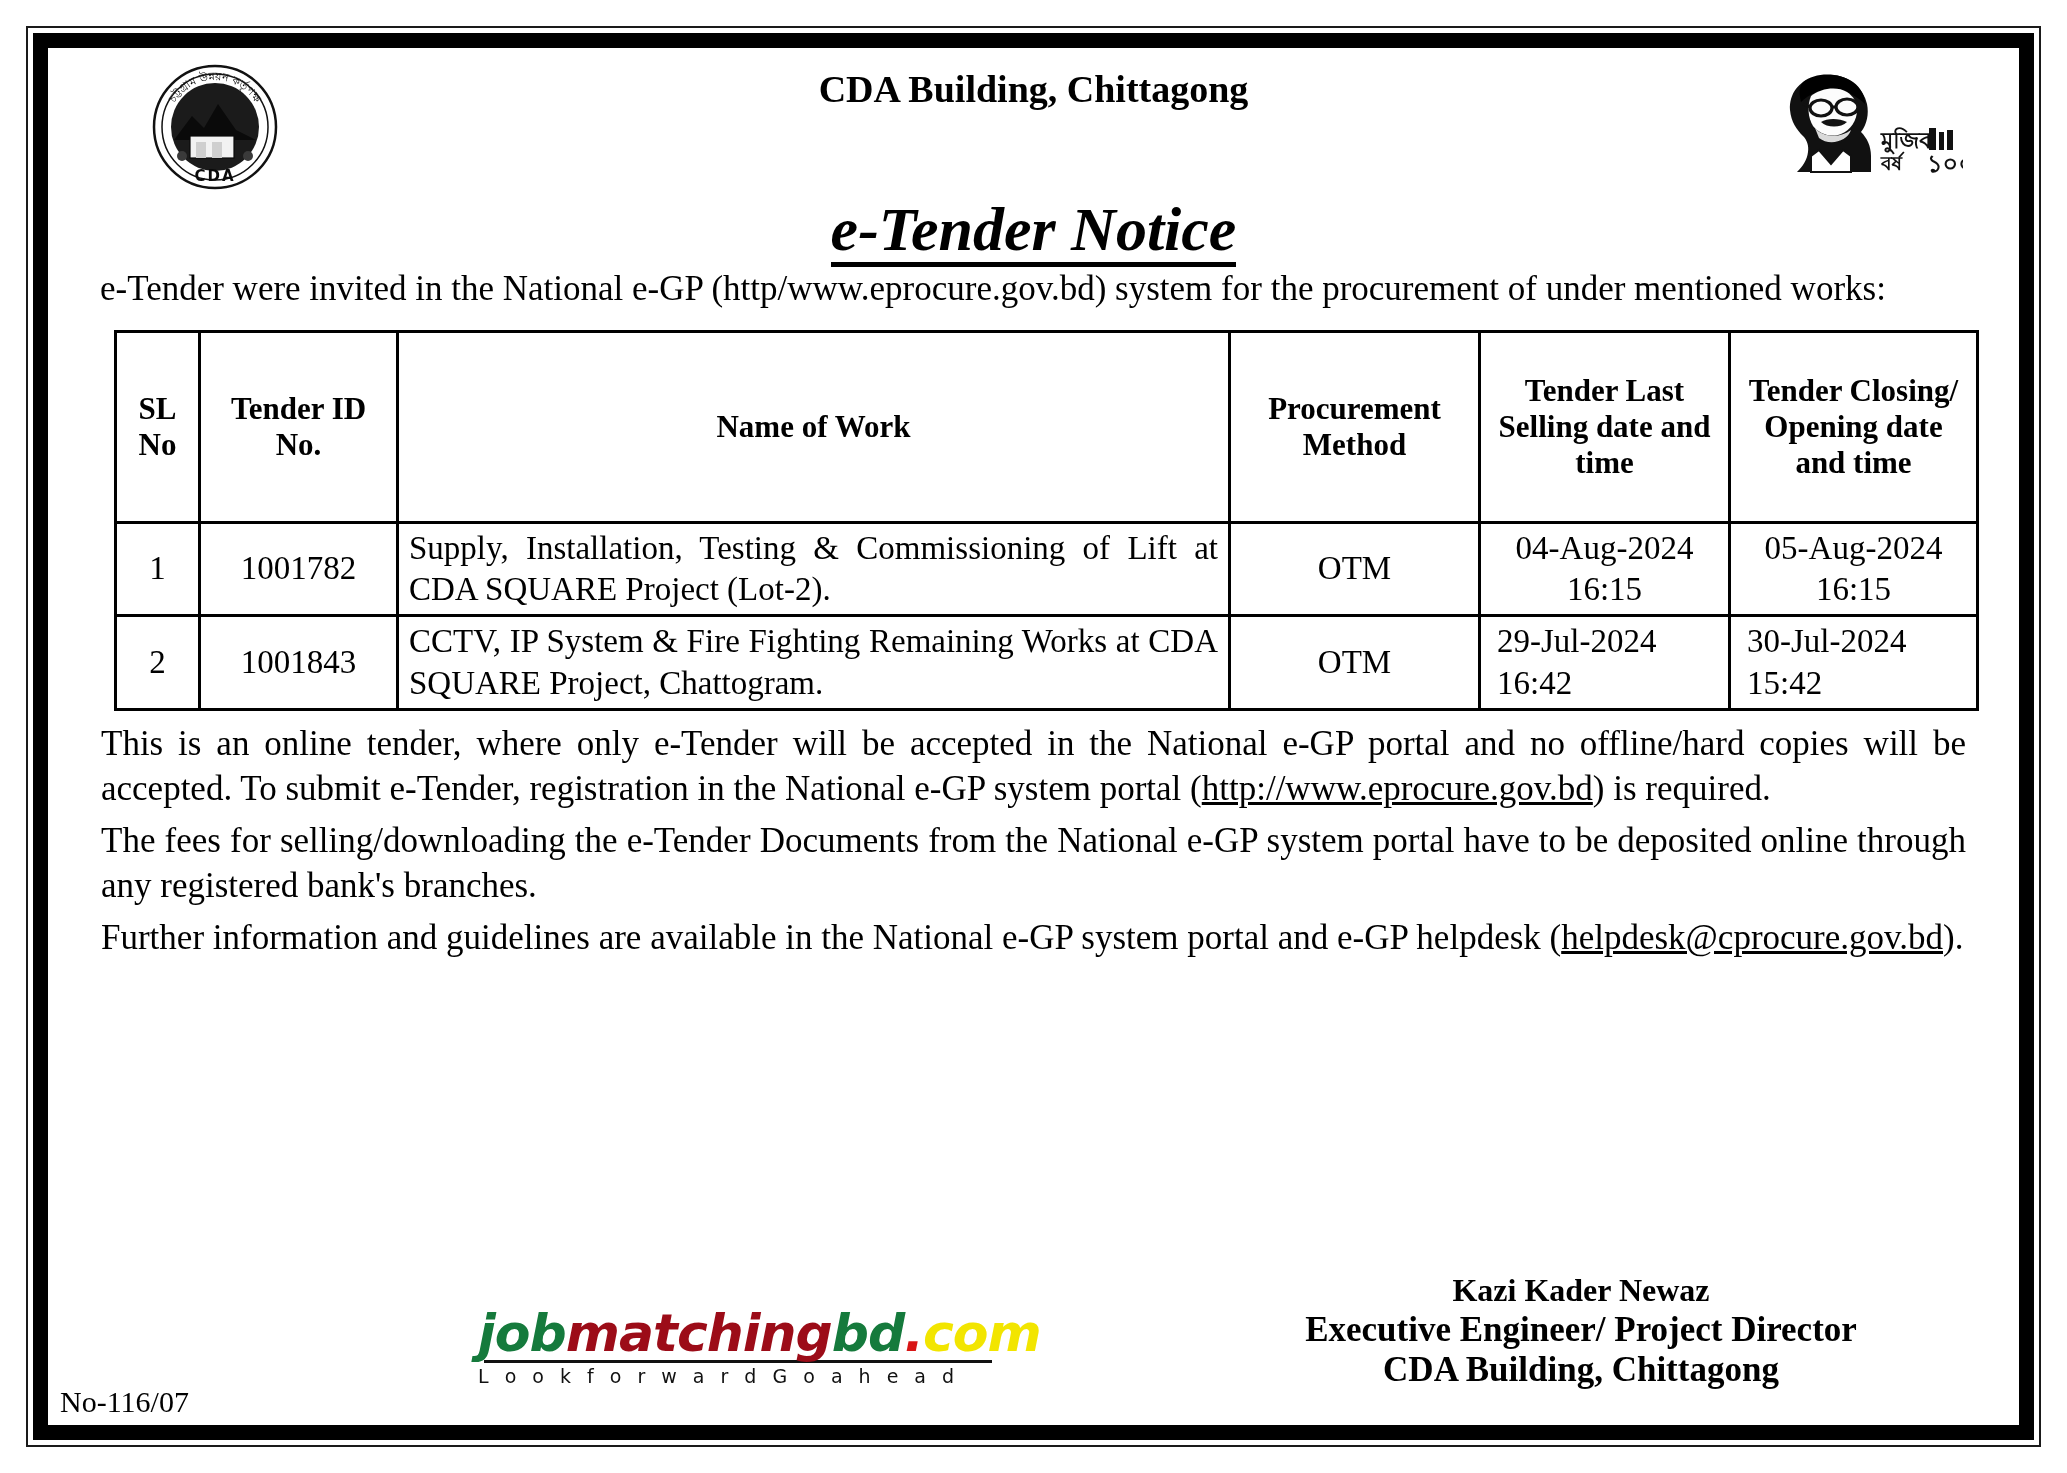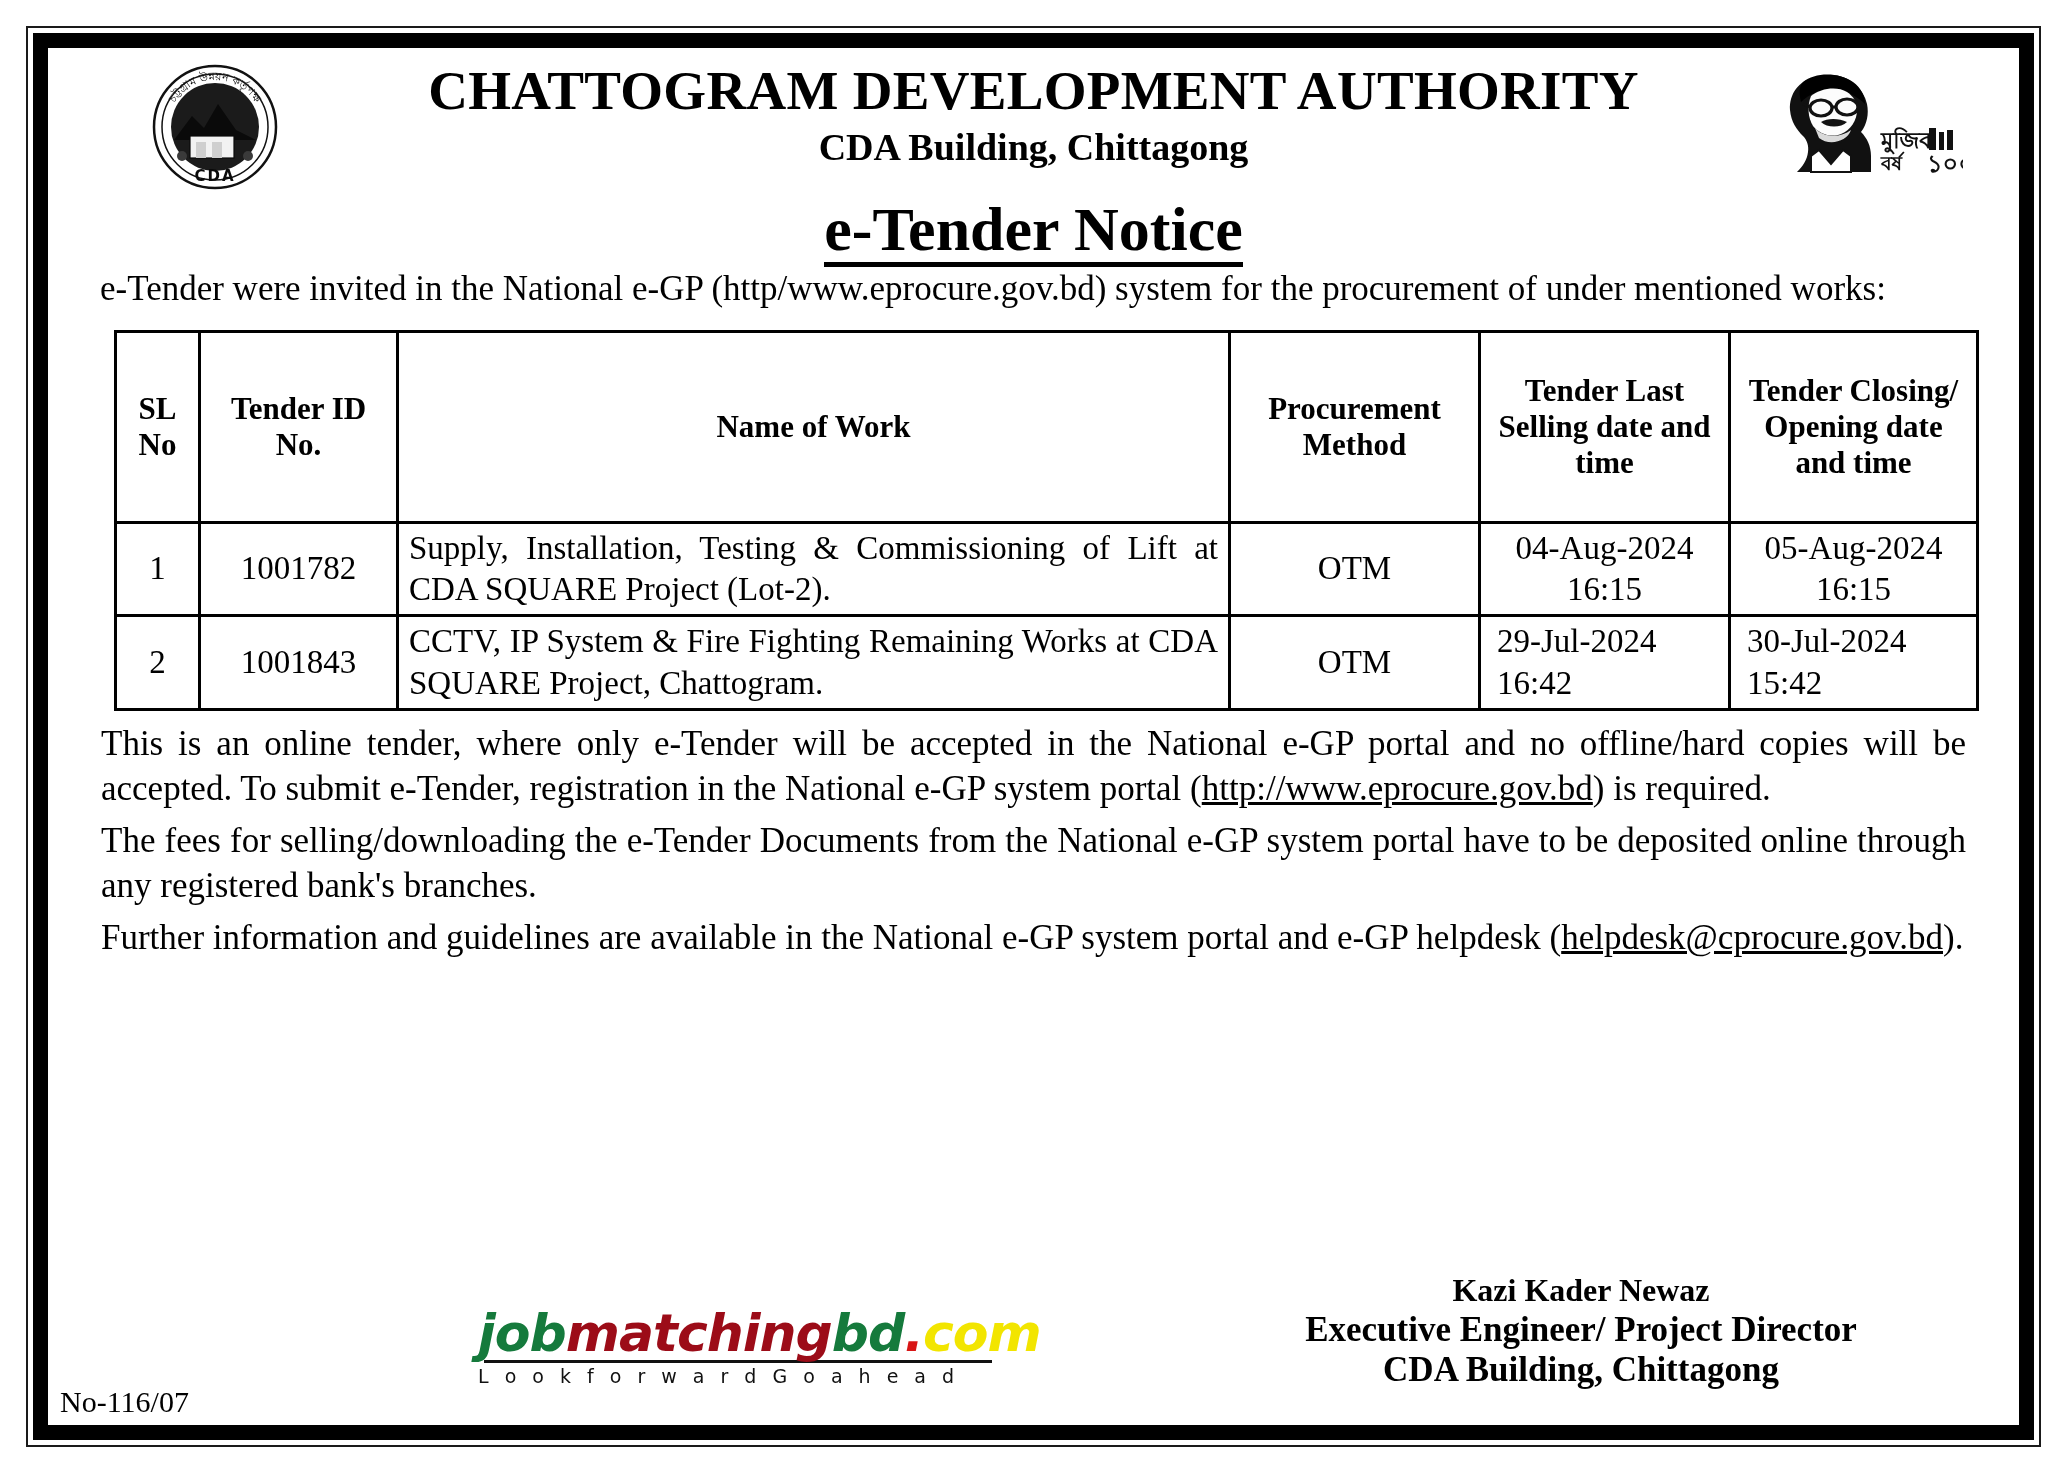--- a/index.html
+++ b/index.html
@@ -124,20 +124,21 @@
     text-align: center;
     margin-top: -6px;
   }
   .notice-title {
     display: inline-block;
     font-size: 62px;
     font-weight: bold;
     border-bottom: 5px solid #000;
     padding-bottom: 2px;
     line-height: 1.0;
+    font-style: italic;
   }
 
   
   .intro {
     font-size: 35px;
     line-height: 1.28;
     padding: 0 6px 0 6px;
     text-align: left;
   }
 
@@ -276,21 +277,20 @@
           <defs>
               <path id="seal-arc" d="M 16 63 A 47 47 0 0 1 110 63"></path>
             </defs>
           <text font-family="DejaVu Sans, sans-serif" font-size="11" fill="#0a0a0a">
             <textPath href="#seal-arc" startOffset="50%" text-anchor="middle">চট্টগ্রাম উন্নয়ন কর্তৃপক্ষ</textPath>
           </text>
         </svg>
       </div>
 
       <div class="org-title-block">
-        <div class="org-title">CHATTOGRAM DEVELOPMENT AUTHORITY</div>
         <div class="org-sub">CDA Building, Chittagong</div>
       </div>
 
       <div class="mujib-logo">
         <svg viewBox="0 0 200 130" width="200" height="130" aria-hidden="true">
 
           <path d="M52 18 C36 20 26 34 27 50 C28 62 34 70 40 76 C44 80 46 86 45 92
                    C44 100 40 106 34 112 L108 112 L108 96 C108 86 104 78 98 72
                    C104 64 106 54 104 44 C101 28 84 14 66 15 Z" fill="#111"></path>
 

